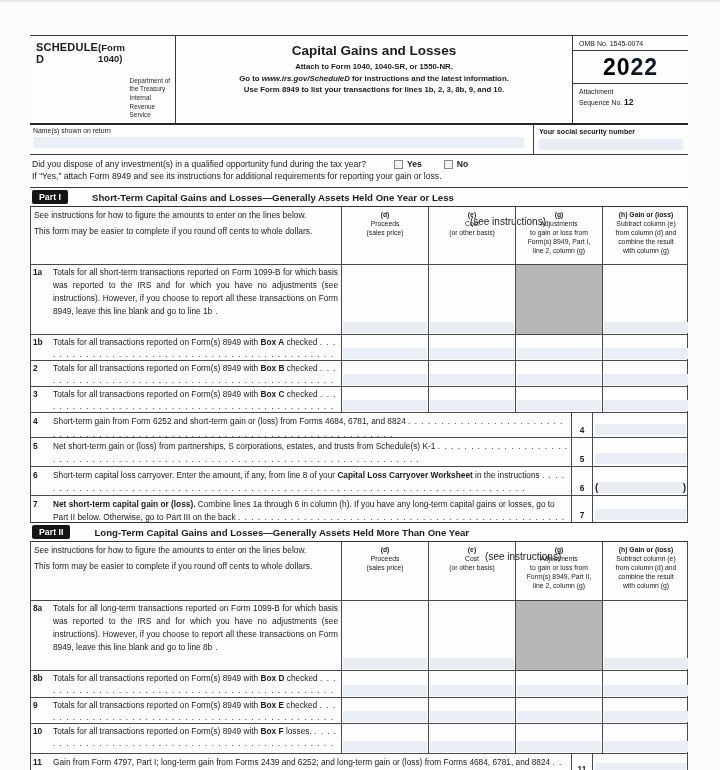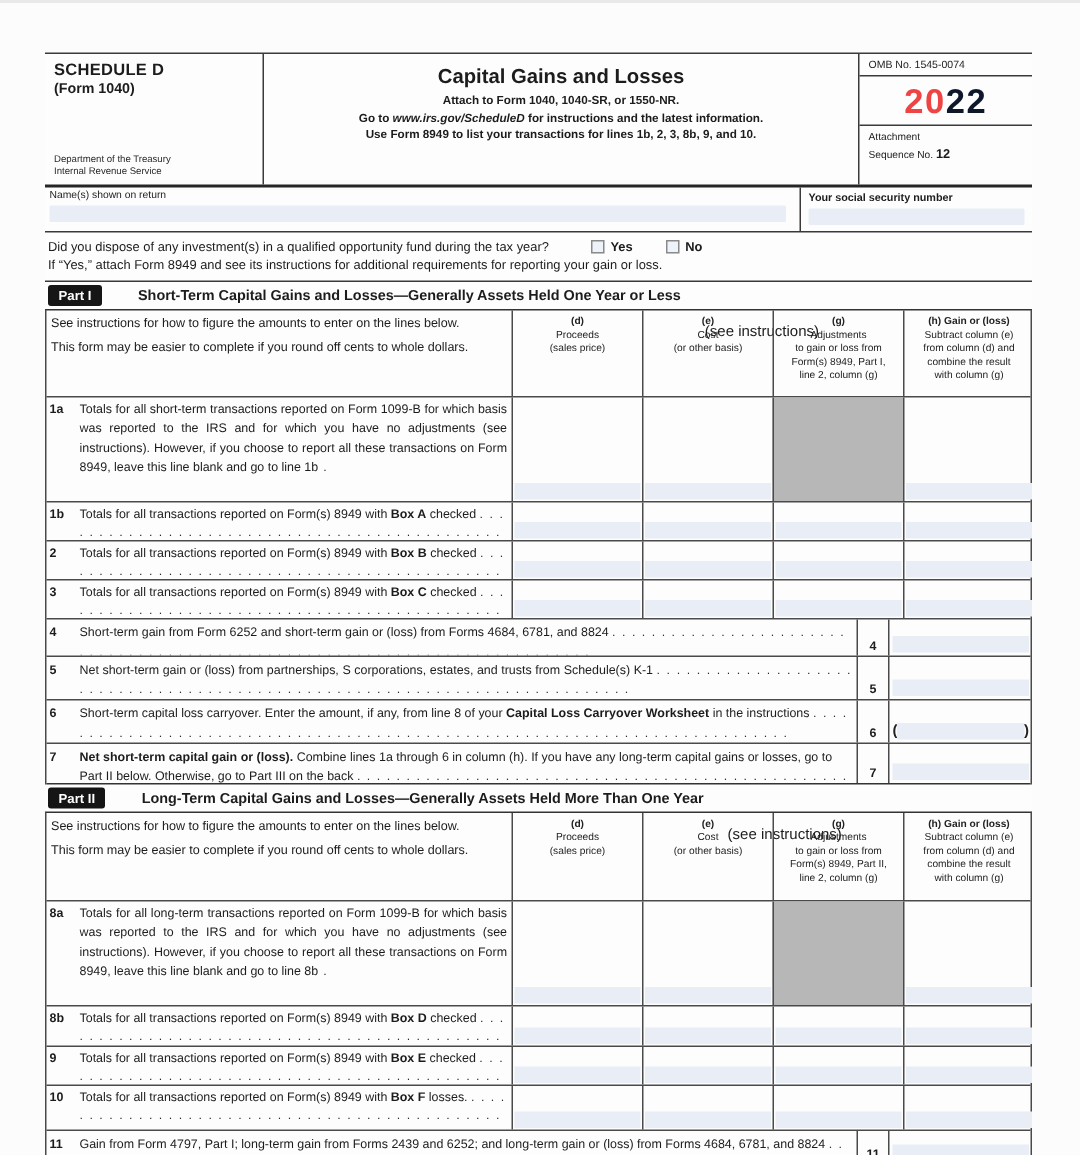--- a/index.html
+++ b/index.html
@@ -4,33 +4,33 @@
 <style>
   * { margin:0; padding:0; box-sizing:border-box; }
   html,body { background:#ffffff; }
   body { font-family:"Liberation Sans","DejaVu Sans",sans-serif; color:#1c1c1c; }
   .page { position:relative; width:720px; height:770px; background:#fcfcfc; overflow:hidden; }
   .topline { height:2px; background:#e9e9e9; }
   .sheet { margin:33px 32px 0 30px; width:658px; background:#fdfdfd; }
 
   
   .hdr { display:flex; border-top:1.5px solid #3a3a3a; border-bottom:2px solid #262626; height:90px; }
-  .hdr-l { width:146px; border-right:1.5px solid #3a3a3a; padding:5px 0 3px 6px; display:flex; flex-direction:column; }
+  .hdr-l { width:146px; border-right:1.5px solid #3a3a3a; padding:5px 0 3px 6px; display:flex; flex-direction:row; }
   .sched { font-size:11px; font-weight:bold; letter-spacing:.2px; }
   .form1040 { font-size:9.5px; font-weight:bold; margin-top:1px; }
   .dept { margin-top:auto; font-size:6.4px; line-height:1.35; color:#2a2a2a; }
   .hdr-c { flex:1; text-align:center; padding-top:7px; }
   .title { font-size:13.5px; font-weight:bold; }
   .sub { font-size:7.8px; font-weight:bold; margin-top:3px; line-height:1.5; }
   .sub .url { font-style:italic; }
   .hdr-r { width:116px; border-left:1.5px solid #3a3a3a; display:flex; flex-direction:column; }
   .omb { font-size:7px; padding:4px 4px 3px 6px; border-bottom:1.5px solid #3a3a3a; }
   .yr { height:33px; border-bottom:1.5px solid #3a3a3a; display:flex; align-items:center; justify-content:center;
         font-size:23px; font-weight:bold; letter-spacing:1px; }
-  .y0 { color:#ef4444; }
+  .y0 { color:#000000; }
   .y1 { color:#0f172a; }
   .att { font-size:6.8px; padding:3px 4px 2px 6px; line-height:1.4; }
   .att b { font-size:8.5px; }
 
   
   .namerow { display:flex; height:30px; border-bottom:1.5px solid #3a3a3a; }
   .name-cell { flex:1; padding:2px 4px 0 3px; }
   .ssn-cell { width:155px; border-left:1.2px solid #3a3a3a; padding:2px 5px 0 5px; }
   .flabel { font-size:6.9px; }
   .ssn-cell .flabel { font-weight:bold; font-size:7.2px; }

